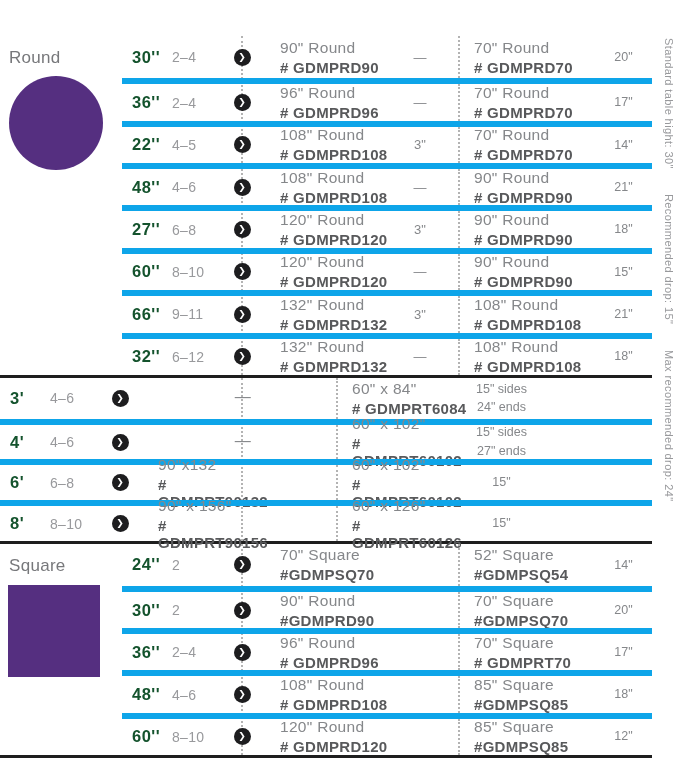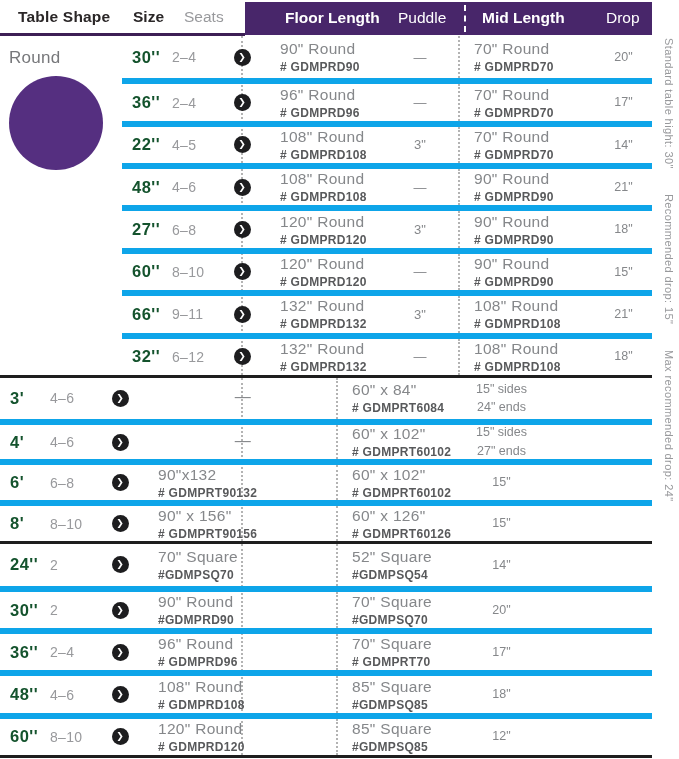--- a/index.html
+++ b/index.html
@@ -53,44 +53,31 @@
   .c-seats { width:56px; text-align:left; font-size:14px; color:#98999c; letter-spacing:.3px; }
   .c-arrow { width:28px; display:flex; justify-content:center; z-index:1; }
   .arrow-badge { width:17px; height:17px; border-radius:50%; background:#1d1d1f; color:#fff;
     display:flex; align-items:center; justify-content:center; font-size:9px; font-weight:700; line-height:1; }
   .c-floor { width:134px; padding-left:24px; }
   .c-puddle { width:60px; text-align:center; font-size:13px; color:#85878a; }
   .c-mid { width:137px; margin-left:8px; border-left:2px dotted #b3b3b3; padding-left:14px; align-self:stretch;
     display:flex; flex-direction:column; justify-content:center; }
   .c-drop { width:57px; text-align:center; font-size:12.5px; color:#85878a; line-height:1.5; }
   .prod-name { font-size:15.5px; font-weight:300; color:#85878a; letter-spacing:.3px; }
-  .prod-sku  { font-size:12px; font-weight:700; color:#58595b; letter-spacing:.3px; margin-top:2px; }
+  .prod-sku  { font-size:15px; font-weight:700; color:#58595b; letter-spacing:.3px; margin-top:2px; }
 
   
   .row.dash-center .c-floor { width:194px; text-align:center; padding-left:24px; }
   .row.dash-center .c-floor .prod-name { font-size:16px; }
 </style>
 </head>
 <body>
 
 <div class="sheet">
 
-  <div class="hdr">
-    <span class="hdr-label hdr-shape">Table Shape</span>
-    <span class="hdr-label hdr-size">Size</span>
-    <span class="hdr-label hdr-seats">Seats</span>
-    <div class="hdr-left-underline"></div>
-    <div class="hdr-purple">
-      <span class="hp-label hp-floor">Floor Length</span>
-      <span class="hp-label hp-puddle">Puddle</span>
-      <span class="hdr-dash-divider"></span>
-      <span class="hp-label hp-mid">Mid Length</span>
-      <span class="hp-label hp-drop">Drop</span>
-    </div>
-  </div>
 
   <div class="side-note">
     <span>Standard table hight: 30"</span>
     <span>Recommended drop: 15"</span>
     <span>Max recommended drop: 24"</span>
   </div>
 
   <div class="sections">
   <div class="section sec-0">
     <div class="arrow-line"></div>
@@ -354,20 +341,25 @@
     <div class="c-drop">
       <div>15"</div>
       <div></div>
     </div>
   </div>
 </div>
   </div>
 
   <div class="section sec-2">
     <div class="arrow-line"></div>
+    <div class="shape-col">
+      <div class="shape-label">Square</div>
+      <div class="shape square"></div>
+      <div class="shape-caption"></div>
+    </div>
     <div class="rows">
   <div class="row">
     <div class="c-size">24''</div>
     <div class="c-seats">2</div>
     <div class="c-arrow">
       <span class="arrow-badge">❯</span>
     </div>
     <div class="c-floor">
       <div class="prod-name">70" Square</div>
       <div class="prod-sku">#GDMPSQ70</div>

